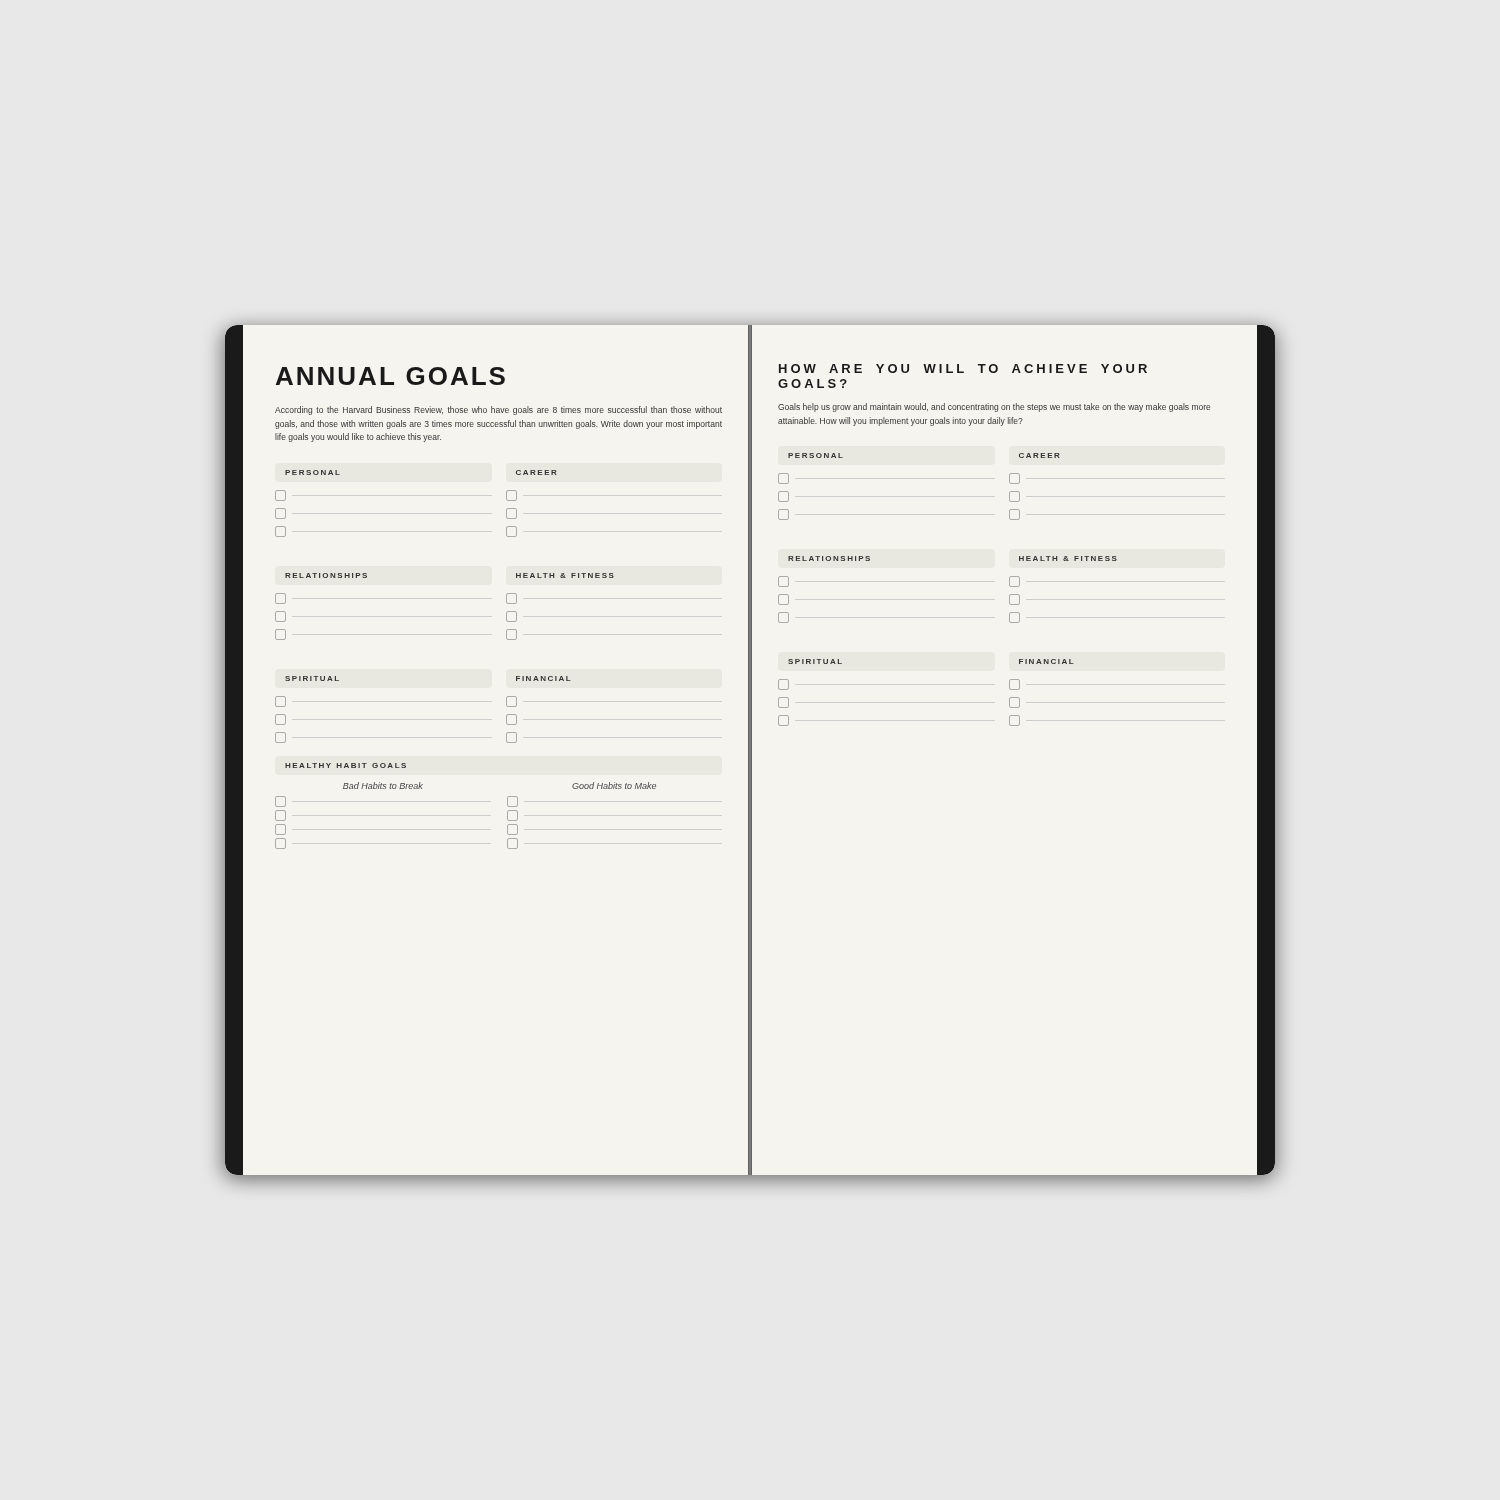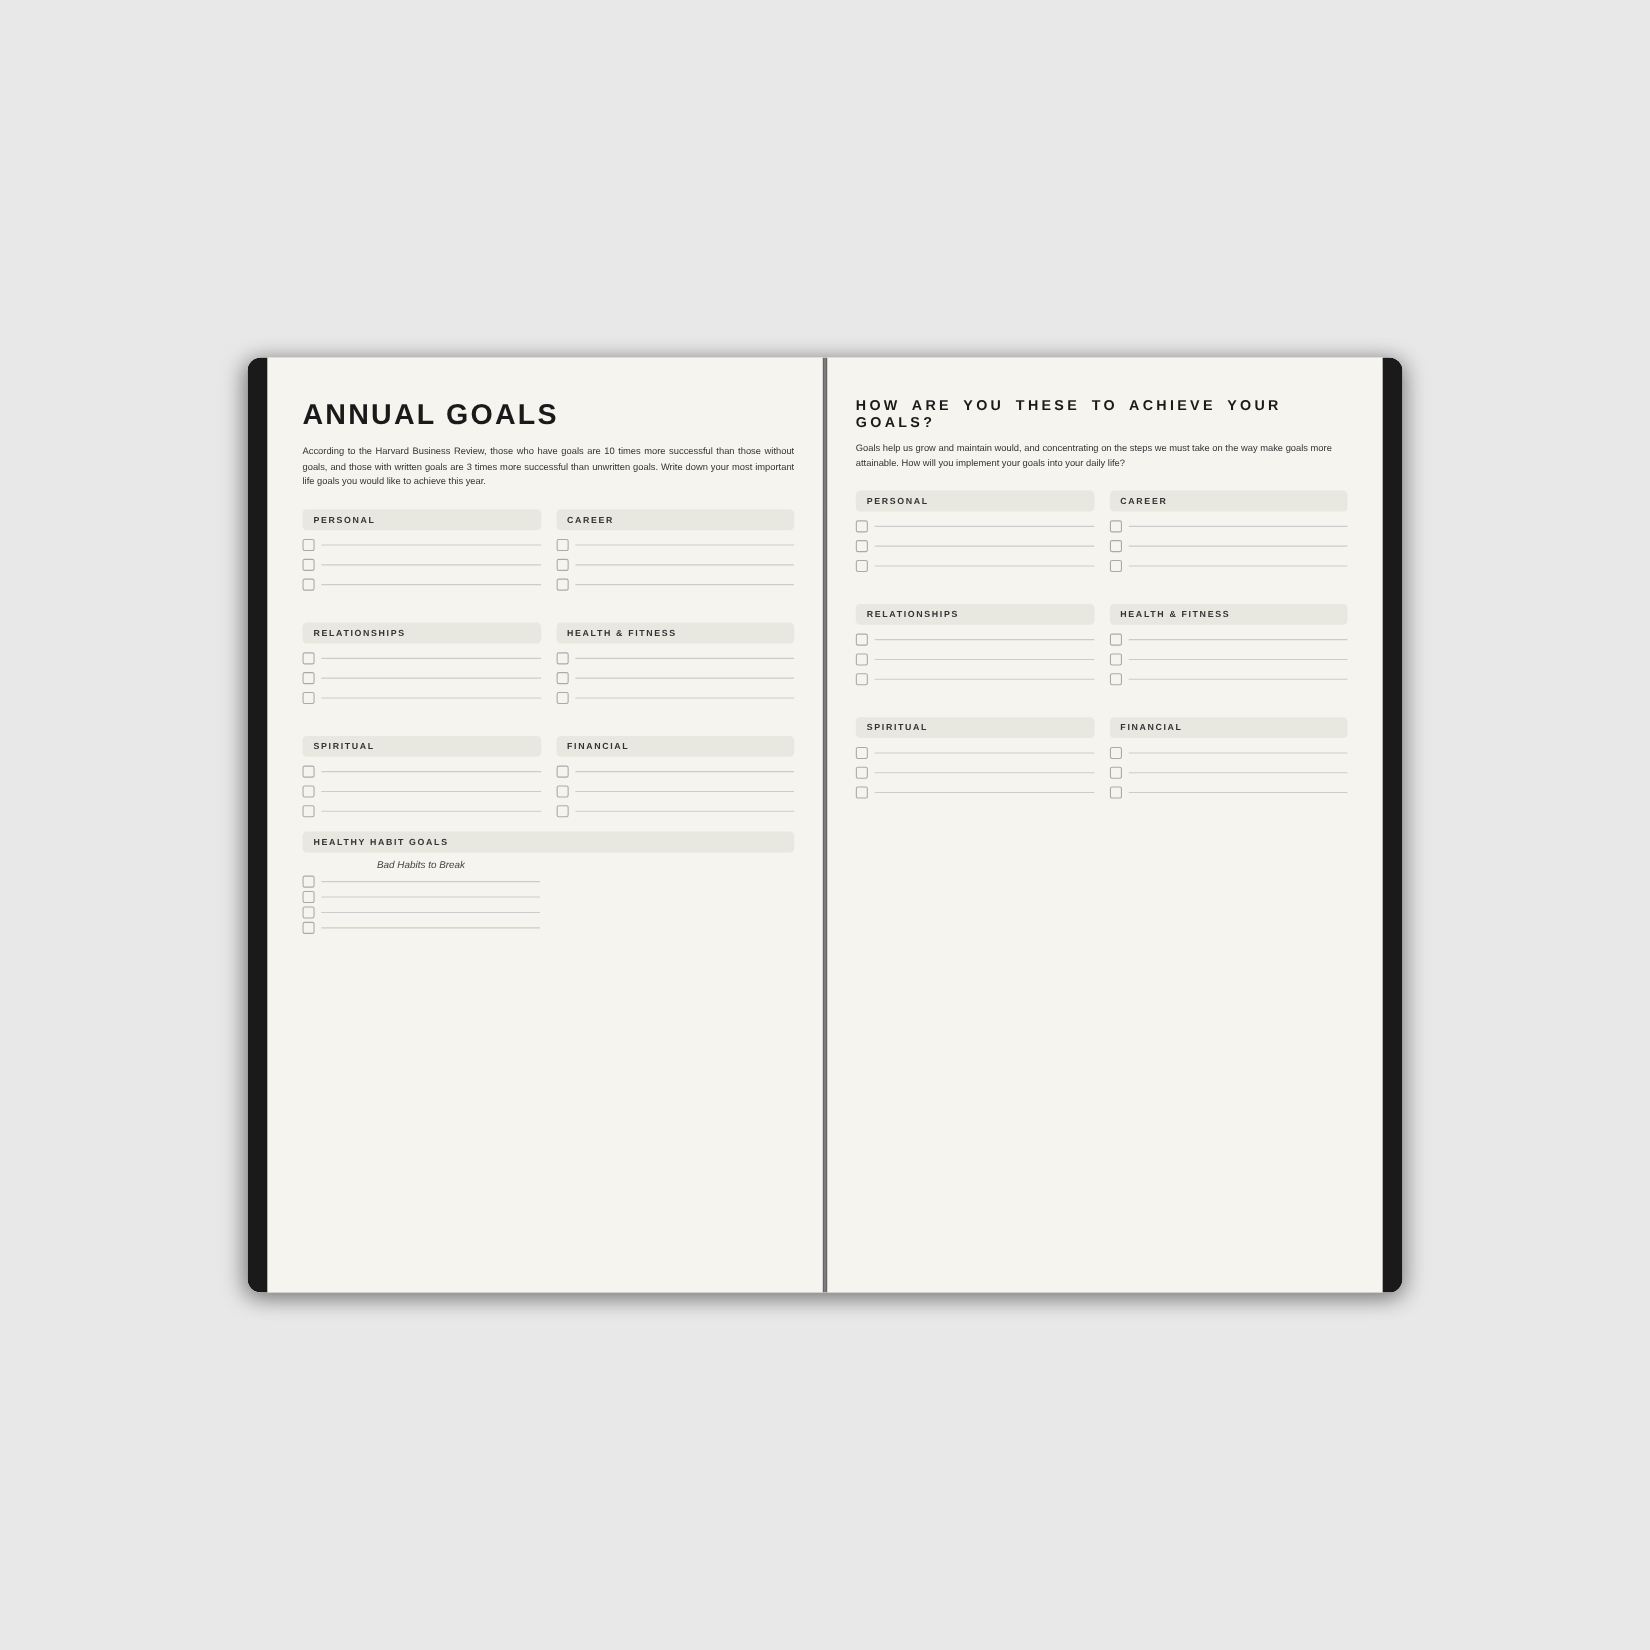--- a/index.html
+++ b/index.html
@@ -200,21 +200,21 @@
       width: 100%;
     }
   </style>
 </head>
 <body>
 
 <div class="notebook">
 
   <div class="page page-left">
     <h1 class="annual-title">ANNUAL GOALS</h1>
-    <p class="intro-text">According to the Harvard Business Review, those who have goals are 10 times more successful than those without goals, and those with written goals are 3 times more successful than unwritten goals.  Write down your most important life goals you would like to achieve this year.</p>
+    <p class="intro-text">According to the Harvard Business Review, those who have goals are 8 times more successful than those without goals, and those with written goals are 3 times more successful than unwritten goals.  Write down your most important life goals you would like to achieve this year.</p>
 
     <div class="goals-grid">
 
       <div class="goal-section">
         <div class="category-label">PERSONAL</div>
         <div class="checkbox-row">
           <div class="checkbox"></div>
           <div class="checkbox-line"></div>
         </div>
         <div class="checkbox-row">
@@ -324,26 +324,45 @@
           </div>
           <div class="checkbox-row">
             <div class="checkbox"></div>
             <div class="checkbox-line"></div>
           </div>
           <div class="checkbox-row">
             <div class="checkbox"></div>
             <div class="checkbox-line"></div>
           </div>
         </div>
+        <div>
+          <div class="habit-col-label">Good Habits to Make</div>
+          <div class="checkbox-row">
+            <div class="checkbox"></div>
+            <div class="checkbox-line"></div>
+          </div>
+          <div class="checkbox-row">
+            <div class="checkbox"></div>
+            <div class="checkbox-line"></div>
+          </div>
+          <div class="checkbox-row">
+            <div class="checkbox"></div>
+            <div class="checkbox-line"></div>
+          </div>
+          <div class="checkbox-row">
+            <div class="checkbox"></div>
+            <div class="checkbox-line"></div>
+          </div>
+        </div>
       </div>
     </div>
   </div>
 
   <div class="page page-right">
-    <h2 class="achieve-title">HOW ARE YOU THESE TO ACHIEVE YOUR GOALS?</h2>
+    <h2 class="achieve-title">HOW ARE YOU WILL TO ACHIEVE YOUR GOALS?</h2>
     <p class="achieve-intro">Goals help us grow and maintain would, and concentrating on the steps we must take on the way make goals more attainable. How will you implement your goals into your daily life?</p>
 
     <div class="goals-grid">
 
       <div class="goal-section">
         <div class="category-label">PERSONAL</div>
         <div class="checkbox-row">
           <div class="checkbox"></div>
           <div class="checkbox-line"></div>
         </div>

